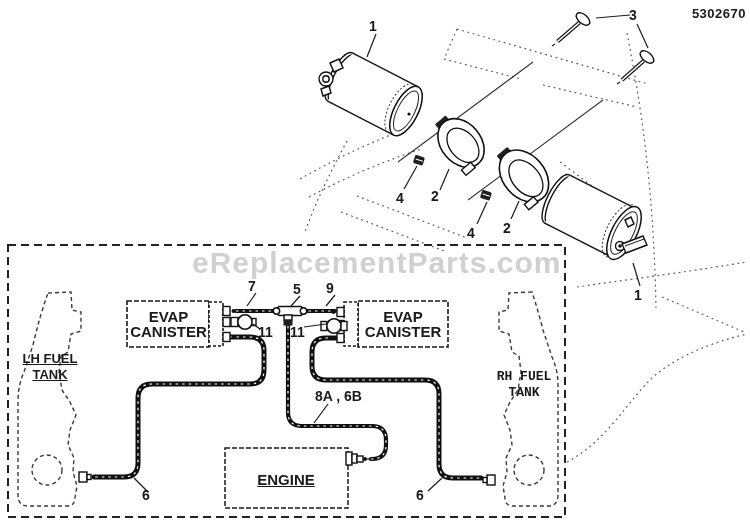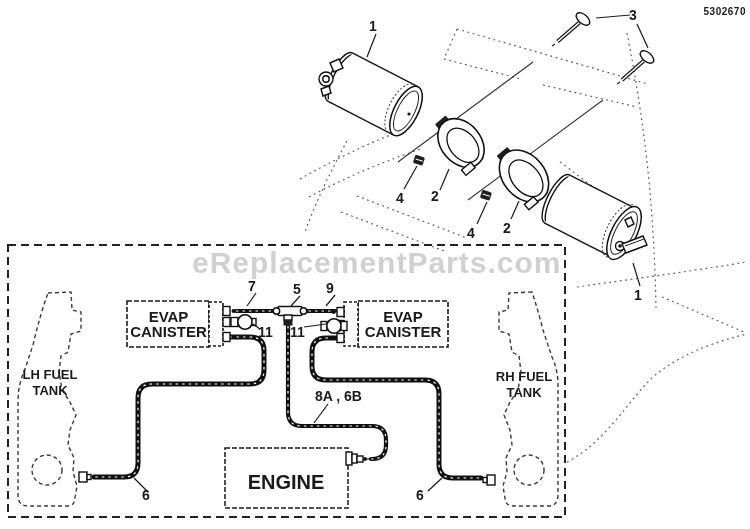--- a/index.html
+++ b/index.html
@@ -1,28 +1,28 @@
 <!DOCTYPE html>
 <html><head>
 <meta charset="utf-8">
 <style>
   html,body{margin:0;padding:0;background:#ffffff;}
   .stage{position:relative;width:750px;height:529px;background:#fff;overflow:hidden;
          font-family:"Liberation Sans", sans-serif;color:#1a1a1a;}
   .stage svg{position:absolute;left:0;top:0;z-index:1;}
   .txt{position:absolute;z-index:2;white-space:nowrap;}
-  .pn{font-weight:bold;font-size:10px;width:60px;text-align:right;letter-spacing:.5px;}
+  .pn{font-weight:bold;font-size:13px;width:60px;text-align:right;letter-spacing:.5px;}
   .title{font-weight:bold;font-size:17px;width:245px;text-align:center;letter-spacing:.3px;}
   .wm{z-index:3;font-weight:bold;font-size:30px;color:rgba(185,185,185,.68);
       pointer-events:none;letter-spacing:1px;}
   .co{position:absolute;z-index:2;font-weight:bold;font-size:14px;}
   .blocklabel{position:absolute;z-index:2;text-align:center;font-weight:bold;}
   .tank{font-size:13px;line-height:16px;}
   .can{font-size:15px;line-height:15px;}
-  .eng{font-size:20px;}
+  .eng{font-size:15px;text-decoration:underline;}
   .tl{display:block;}
   
   .frame{stroke:#5a5a5a;stroke-width:1.2;fill:none;stroke-dasharray:1.8 3.6;}
   .axis{stroke:#333;stroke-width:1.1;fill:none;}
   .ln{stroke:#1a1a1a;fill:none;}
   .leader{stroke:#1a1a1a;stroke-width:1.2;fill:none;}
   .dashbox{fill:none;stroke:#222;stroke-width:2;stroke-dasharray:8 5;}
   .tankpath{fill:none;stroke:#3a3a3a;stroke-width:1.4;stroke-dasharray:4 3;}
   .boxdash{fill:#fff;stroke:#1a1a1a;stroke-width:1.6;stroke-dasharray:5 2;}
   .hose{stroke:#101010;stroke-width:5;fill:none;stroke-linecap:round;stroke-linejoin:round;}
@@ -250,25 +250,25 @@
 
 <span class="co" style="left:248px;top:278px;">7</span>
 <span class="co" style="left:293px;top:281px;">5</span>
 <span class="co" style="left:326px;top:280px;">9</span>
 <span class="co" style="left:258px;top:324px;">11</span>
 <span class="co" style="left:290px;top:324px;">11</span>
 <span class="co" style="left:315px;top:388px;">8A , 6B</span>
 <span class="co" style="left:142px;top:487px;">6</span>
 <span class="co" style="left:416px;top:487px;">6</span>
 
-<div class="blocklabel tank" style="left:8px;top:367px;width:84px;">
+<div class="blocklabel tank" style="left:8px;top:351px;width:84px;text-decoration:underline;">
   <span class="tl">LH FUEL</span>
   <span class="tl">TANK</span>
 </div>
-<div class="blocklabel tank" style="left:482px;top:369px;width:84px;">
+<div class="blocklabel tank" style="left:482px;top:369px;width:84px;font-family:Liberation Mono, monospace;">
   <span class="tl">RH FUEL</span>
   <span class="tl">TANK</span>
 </div>
 <div class="blocklabel can" style="left:129px;top:309px;width:79px;">
   <span class="tl">EVAP</span>
   <span class="tl">CANISTER</span>
 </div>
 <div class="blocklabel can" style="left:359px;top:309px;width:88px;">
   <span class="tl">EVAP</span>
   <span class="tl">CANISTER</span>

